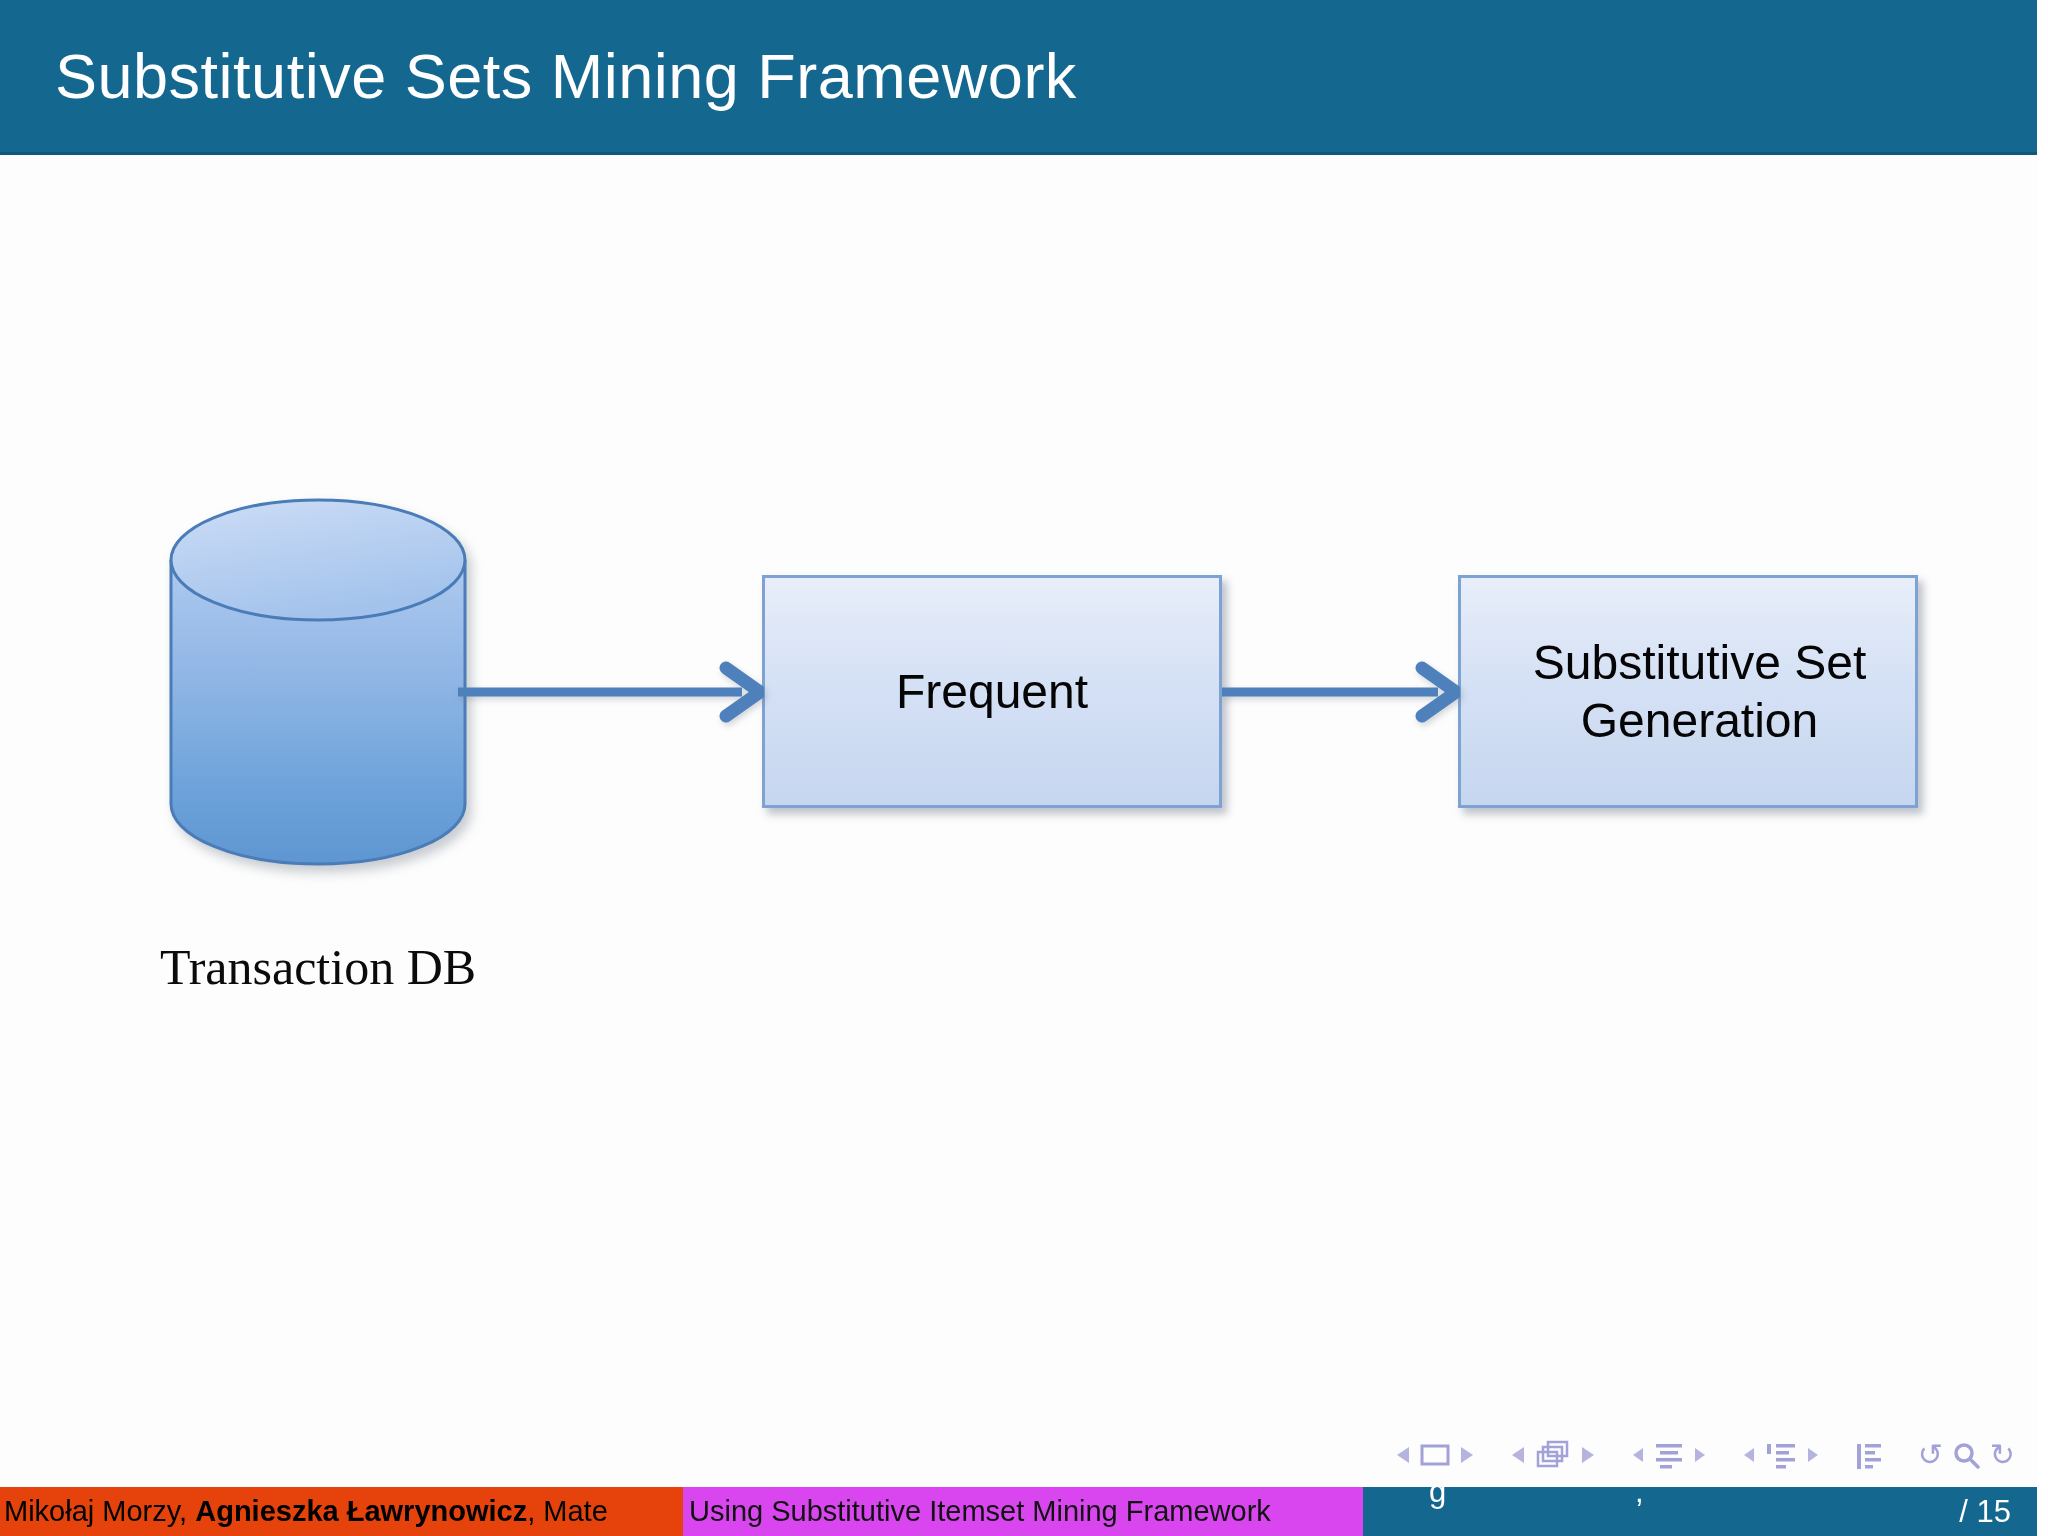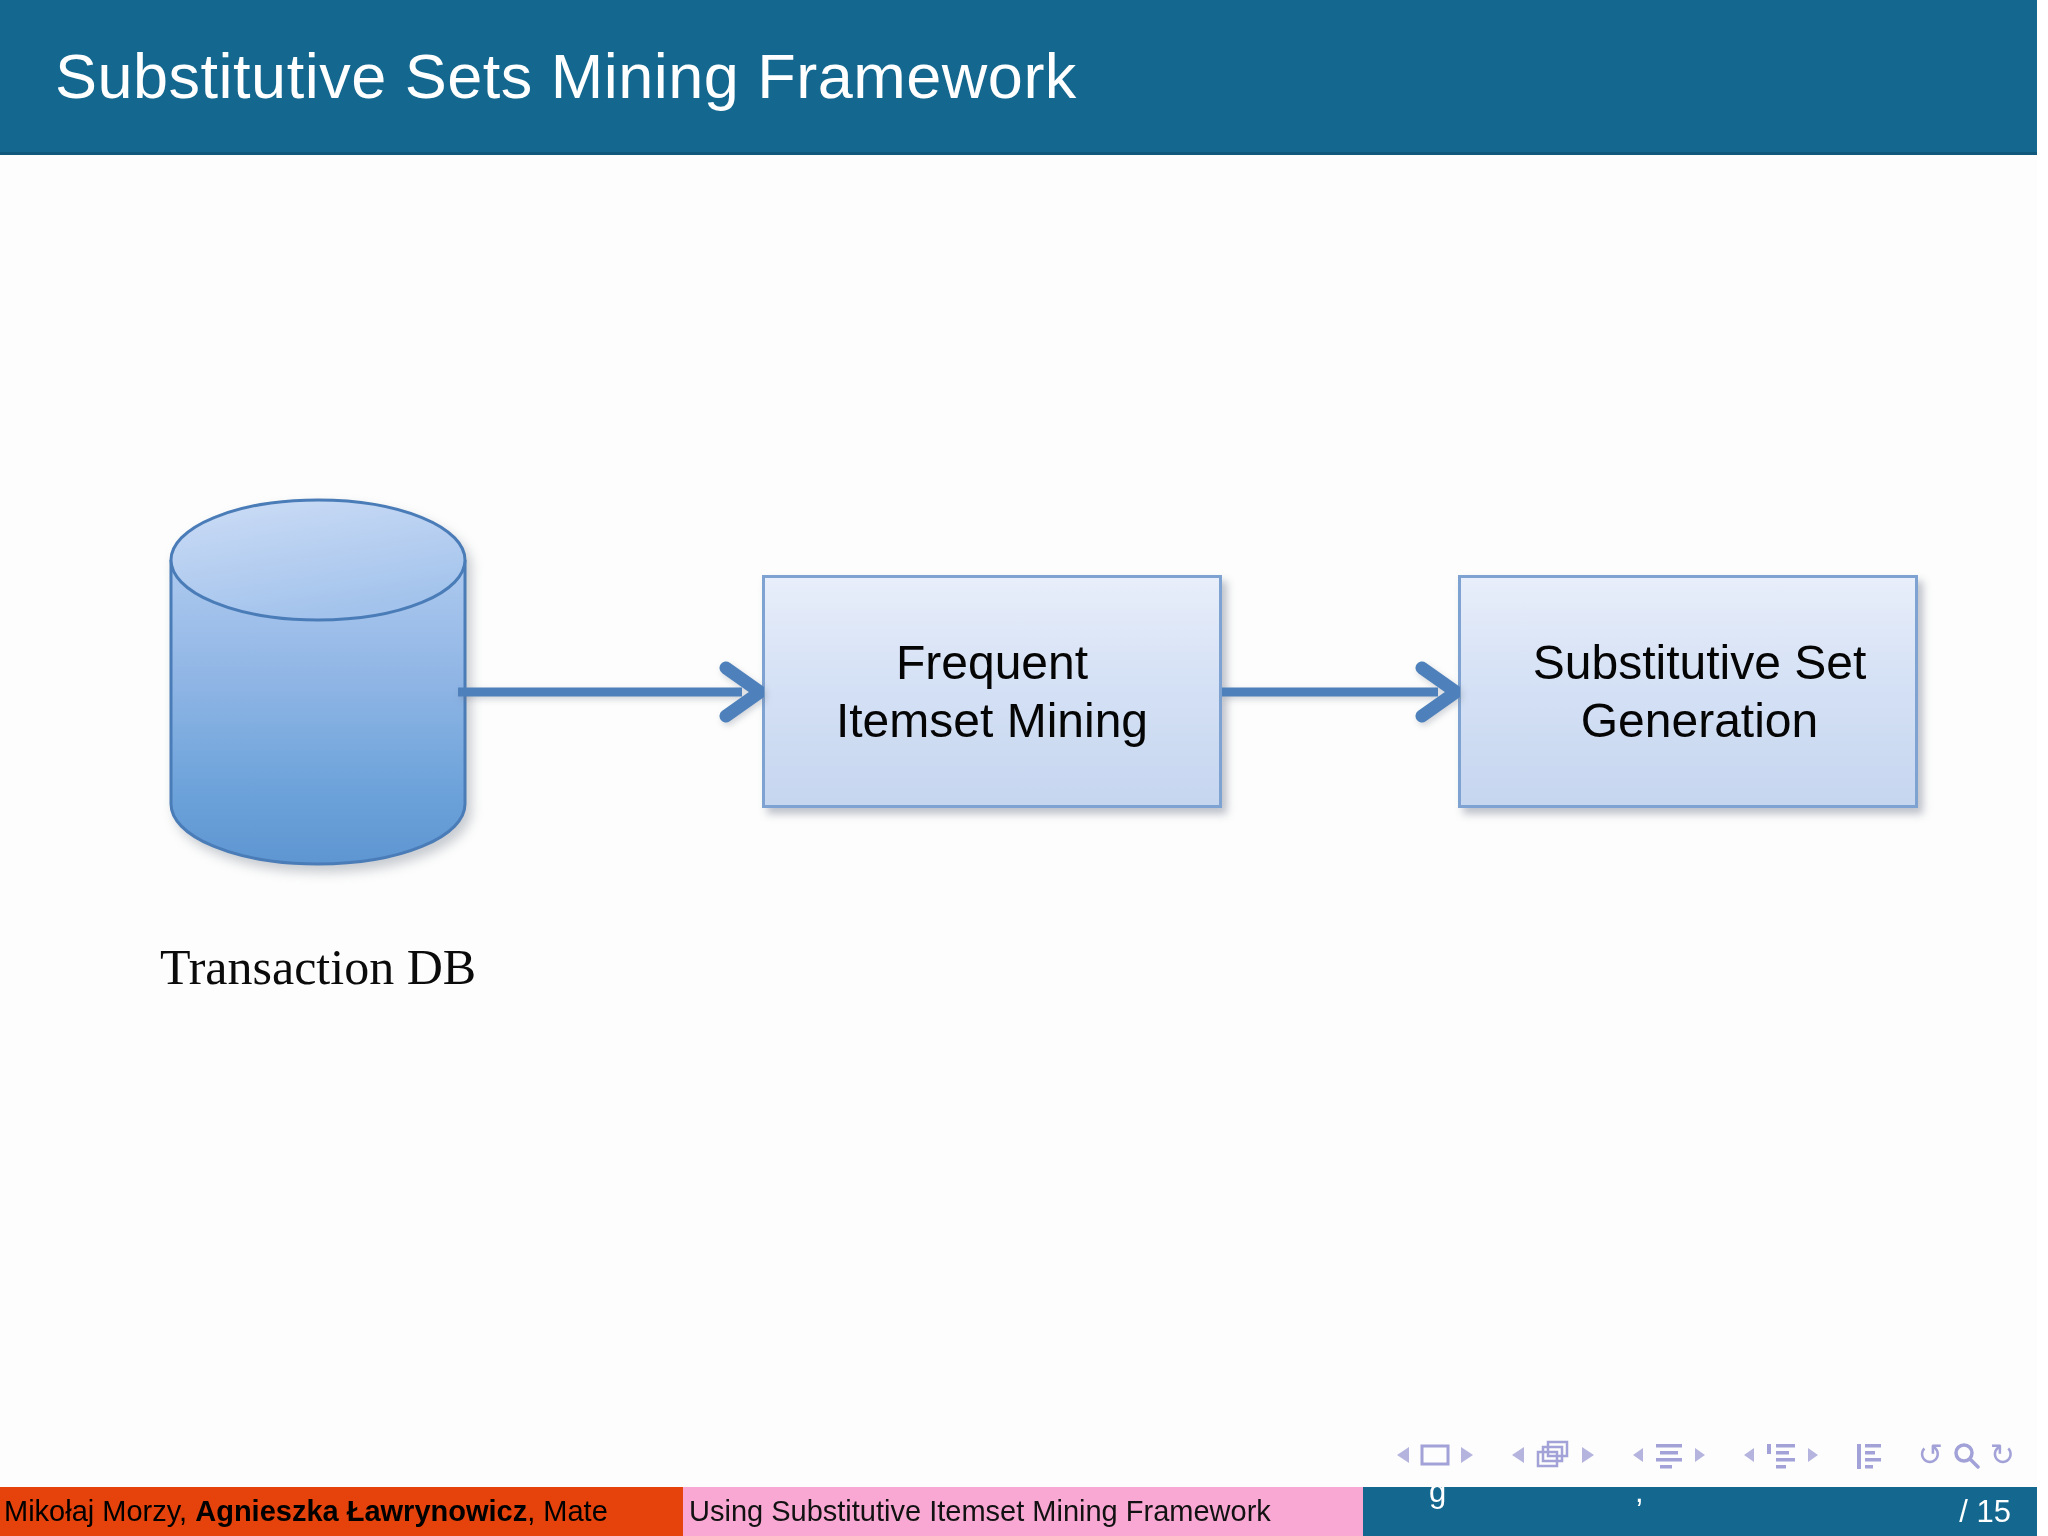--- a/index.html
+++ b/index.html
@@ -59,21 +59,21 @@
   .footerbar{
     position:absolute; left:0; bottom:0; width:100%; height:49px;
     display:flex; font-size:29px;
   }
   .f-orange{
     width:683px; background:#e5430b; color:#000000; line-height:49px;
     padding-left:4px; box-sizing:border-box; white-space:nowrap; overflow:hidden;
   }
   .f-orange b{ font-weight:700; }
   .f-gray{
-    width:680px; background:#f9a8d4; color:#121212; line-height:49px;
+    width:680px; background:#d946ef; color:#121212; line-height:49px;
     padding-left:6px; box-sizing:border-box; white-space:nowrap; overflow:hidden;
   }
   .f-blue{
     flex:1; background:#14688f; position:relative; overflow:hidden; color:#ffffff;
   }
   .f-blue .page{
     position:absolute; right:26px; top:50%; transform:translateY(-50%);
     font-size:31px;
   }
   .f-blue .frag{ position:absolute; top:-13px; font-size:31px; }
@@ -102,21 +102,20 @@
         <stop offset="100%" stop-color="#a3c3ec"></stop>
       </linearGradient>
     </defs>
     <path d="M 3 62 L 3 306 A 147 60 0 0 0 297 306 L 297 62" fill="url(#cylBody)" stroke="#4a7cb8" stroke-width="3"></path>
     <ellipse cx="150" cy="62" rx="147" ry="60" fill="url(#cylTop)" stroke="#4a7cb8" stroke-width="3"></ellipse>
   </svg>
   <div class="db-label">Transaction DB</div>
 
   <div class="node box1">
     <span>Frequent</span>
-    <span>Itemset Mining</span>
   </div>
   <div class="node box2">
     <span>Substitutive Set</span>
     <span>Generation</span>
   </div>
 
   <svg class="edge e1" width="306" height="64" viewBox="0 0 306 64">
     <line x1="0" y1="32" x2="284" y2="32" stroke-width="9"></line>
     <path d="M268 8 L302 32 L268 56" fill="none" stroke-width="13" stroke-linecap="round" stroke-linejoin="round"></path>
   </svg>

